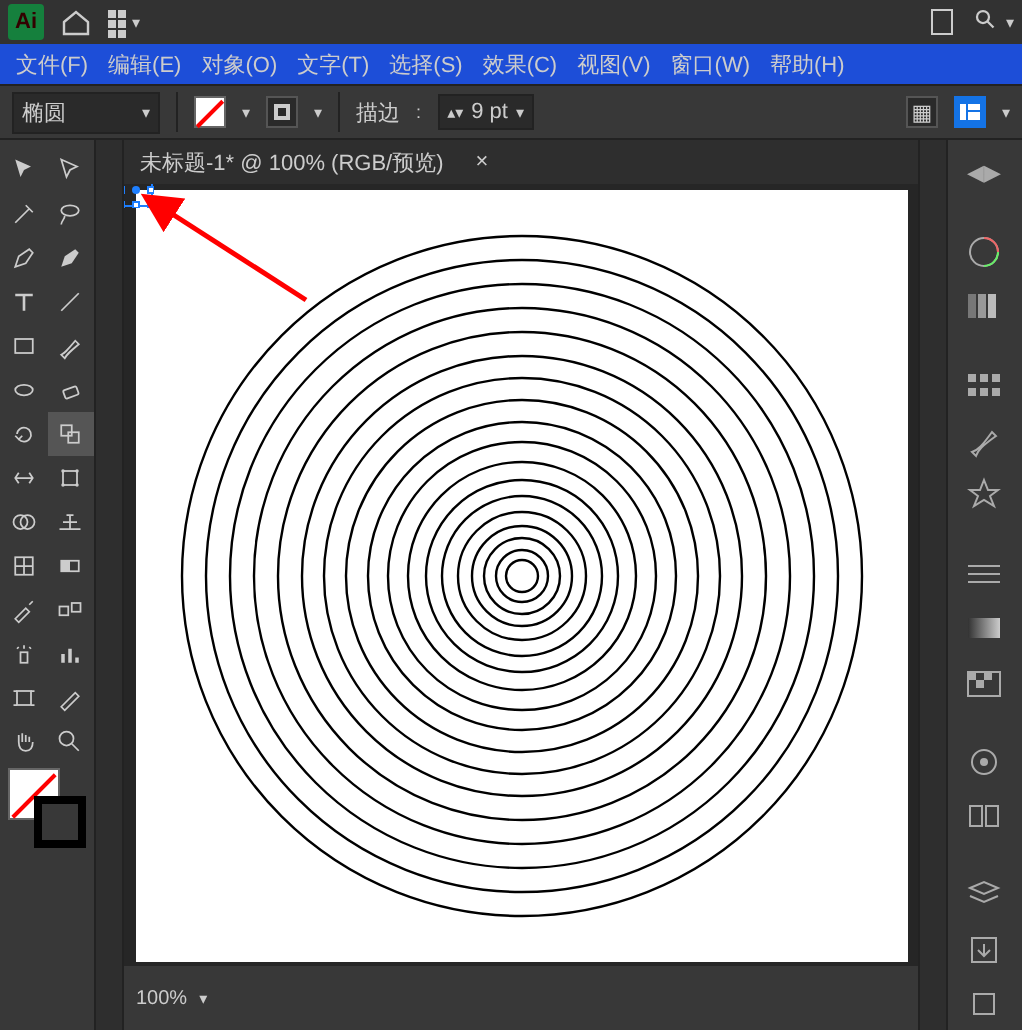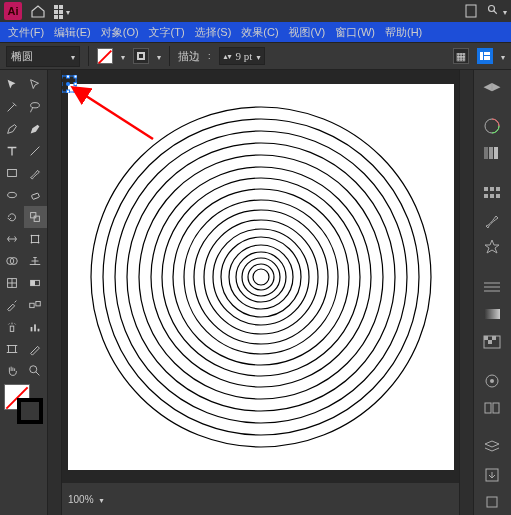--- a/index.html
+++ b/index.html
@@ -1,33 +1,33 @@
 <!DOCTYPE html>
 <html><head>
 <meta charset="utf-8">
 <style>
   * { margin: 0; padding: 0; box-sizing: border-box; }
   body { background: #323232; font-family: "Microsoft YaHei", sans-serif; color: #ccc; font-size: 11px; width: 511px; height: 515px; overflow: hidden; position: relative; }
   
   
   .title-bar { height: 22px; background: #323232; display: flex; align-items: center; padding: 0 4px; gap: 8px; }
-  .ai-logo { width: 18px; height: 18px; background: #be185d; color: #330000; font-weight: bold; display: flex; align-items: center; justify-content: center; font-size: 11px; border-radius: 2px; }
+  .ai-logo { width: 18px; height: 18px; background: #15803d; color: #330000; font-weight: bold; display: flex; align-items: center; justify-content: center; font-size: 11px; border-radius: 2px; }
   .title-icon { width: 16px; height: 16px; display: flex; align-items: center; justify-content: center; color: #ccc; }
   .title-grid { display: flex; gap: 1px; flex-wrap: wrap; width: 16px; height: 12px; }
   .title-grid span { width: 4px; height: 4px; background: #ccc; }
   .title-spacer { flex: 1; }
   .search-box { display: flex; align-items: center; gap: 4px; font-size: 11px; }
   
   
   .menu-bar { height: 20px; background: #1d4ed8; display: flex; align-items: center; padding: 0 4px; gap: 2px; }
   .menu-item { padding: 2px 4px; cursor: pointer; font-size: 11px; }
   
   
   .options-bar { height: 28px; background: #383838; border-top: 1px solid #222; border-bottom: 1px solid #222; display: flex; align-items: center; padding: 0 6px; gap: 8px; }
-  .dropdown { display: flex; align-items: center; gap: 4px; padding: 2px 4px; background: #2a2a2a; border: 1px solid #222; font-size: 11px; font-family: Liberation Serif, serif; }
+  .dropdown { display: flex; align-items: center; gap: 4px; padding: 2px 4px; background: #2a2a2a; border: 1px solid #222; font-size: 11px; }
   .swatch { width: 16px; height: 16px; border: 1px solid #666; position: relative; }
   .swatch.nofill { background: #fff; }
   .swatch.nofill::after { content: ''; position: absolute; left: -2px; right: -2px; top: 50%; border-top: 2px solid red; transform: rotate(-45deg); }
   .options-bar .divider { width: 1px; height: 20px; background: #222; }
   .small-icon { width: 16px; height: 16px; background: #2a2a2a; border: 1px solid #555; display: flex; align-items: center; justify-content: center; }
   
   
   .workspace { display: flex; height: 445px; }
   
   
@@ -337,20 +337,24 @@
     </div>
     <div class="fill-stroke">
       <div class="fill-sw"></div>
       <div class="stroke-sw"></div>
     </div>
   </div>
 
   <div class="dock-strip"></div>
 
   <div class="canvas-area">
+    <div class="tab-bar">
+      <span>未标题-1* @ 100% (RGB/预览)</span>
+      <span class="tab-close">×</span>
+    </div>
     <div class="canvas-viewport">
       <div class="artboard">
         <svg viewBox="0 0 386 386">
           <g fill="none" stroke="#000" stroke-width="1.2">
             <circle cx="193" cy="193" r="170"></circle>
             <circle cx="193" cy="193" r="158"></circle>
             <circle cx="193" cy="193" r="146"></circle>
             <circle cx="193" cy="193" r="134"></circle>
             <circle cx="193" cy="193" r="122"></circle>
             <circle cx="193" cy="193" r="110"></circle>

